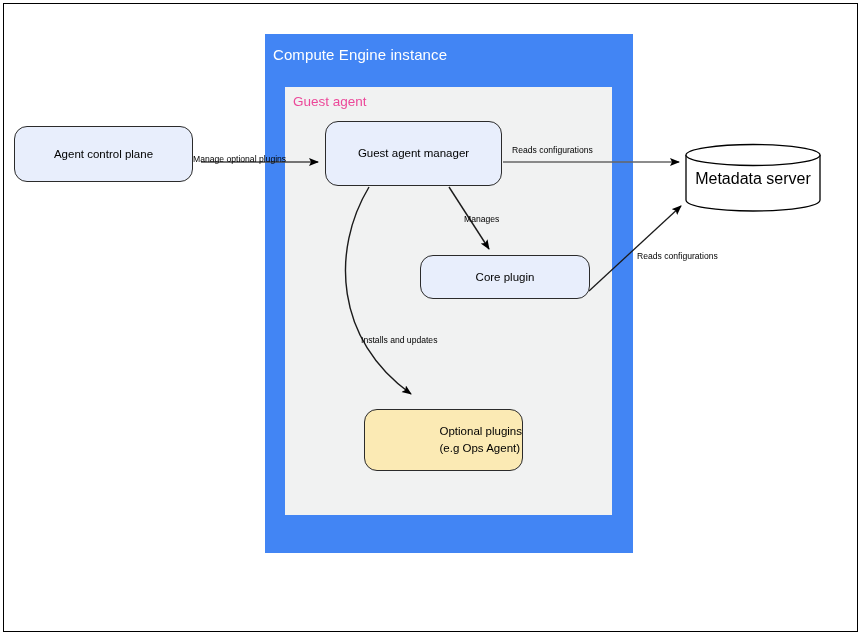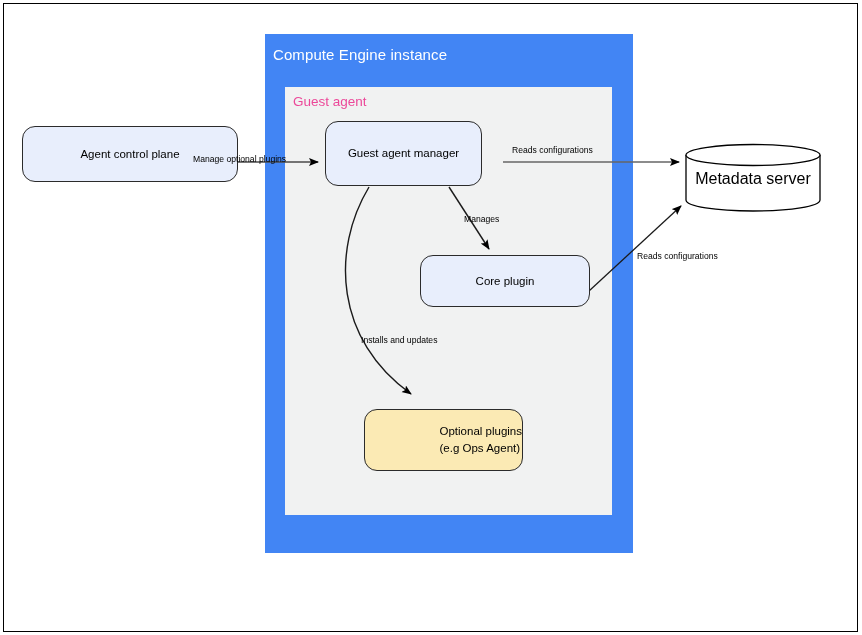--- a/index.html
+++ b/index.html
@@ -77,36 +77,36 @@
   }
   .node-yellow {
     background: #fbeab4;
   }
   .node-left-text {
     justify-content: flex-end;
     text-align: left;
     padding-left: 46px;
   }
   #node-agent-control-plane {
-    left: 22px;
+    left: 14px;
     top: 126px;
-    width: 216px;
+    width: 179px;
     height: 56px;
   }
   #node-guest-agent-manager {
     left: 325px;
     top: 121px;
-    width: 157px;
+    width: 177px;
     height: 65px;
   }
   #node-core-plugin {
     left: 420px;
     top: 255px;
     width: 170px;
-    height: 52px;
+    height: 44px;
   }
   #node-optional-plugins {
     left: 364px;
     top: 409px;
     width: 159px;
     height: 62px;
   }
   .cyl {
     position: absolute;
     left: 686px;

